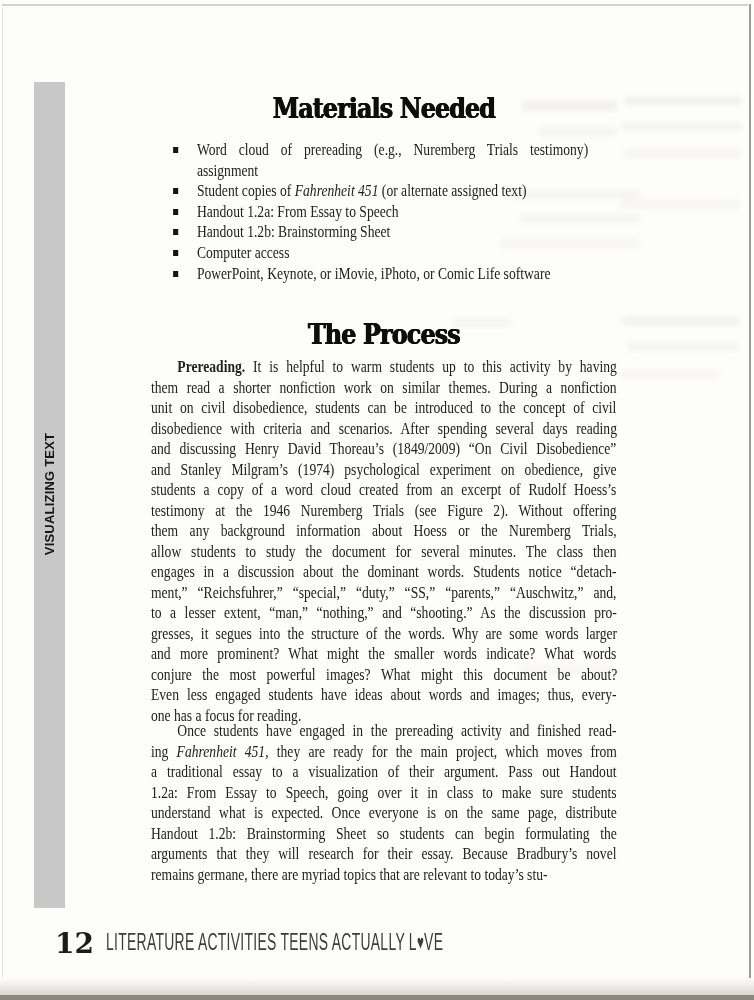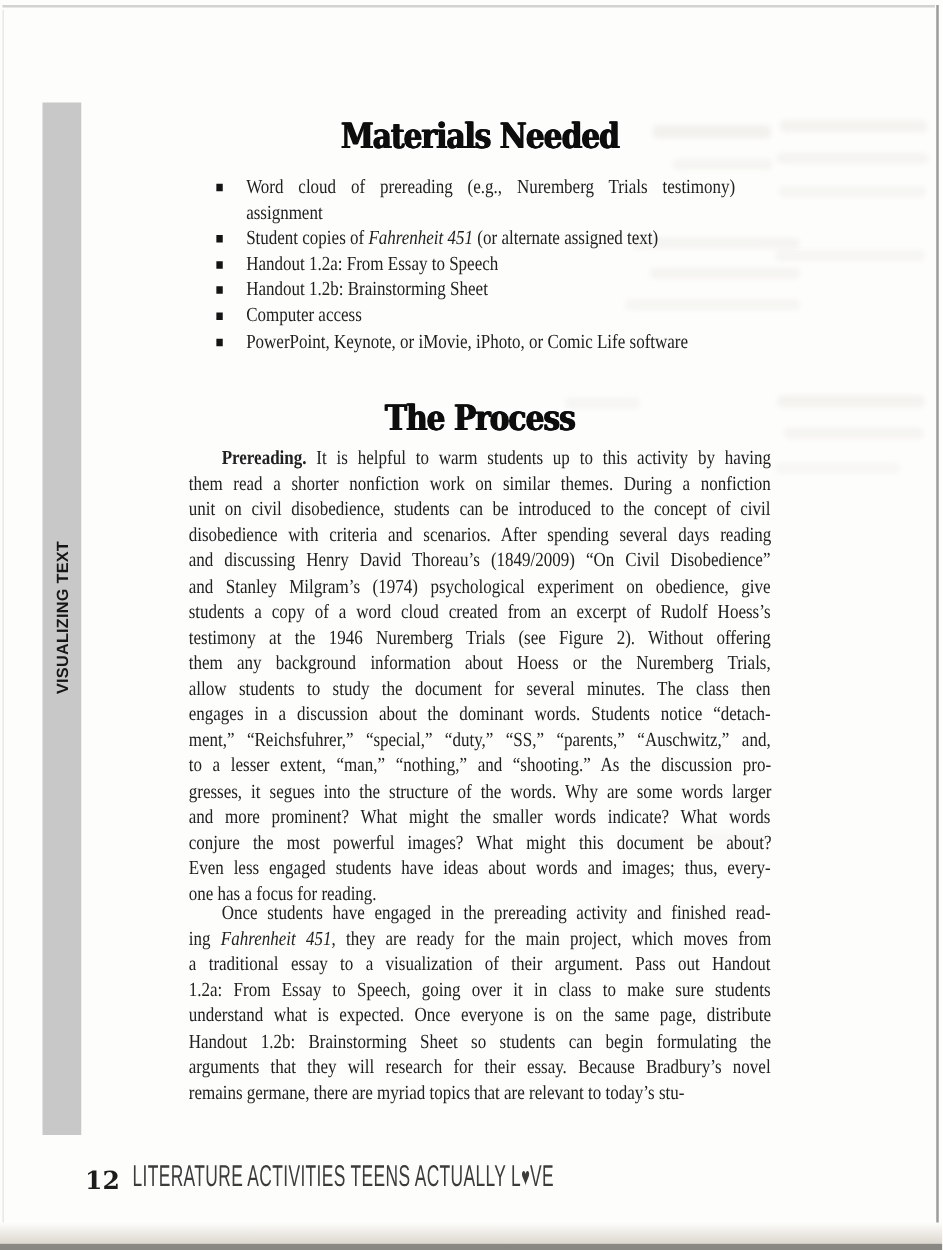--- a/index.html
+++ b/index.html
@@ -41,22 +41,22 @@
   .lw{display:inline-block;white-space:nowrap;}
   .para{position:absolute;left:0;width:100%;font-size:16px;}
   .para .tline{line-height:20.5px;}
   .para .tline:first-child{padding-left:31px;}
   .p1{top:357px;}
   .p2{top:721px;}
   .b{font-weight:bold;}
   .i{font-style:italic;}
 
   
-  .pagenum{position:absolute;left:68px;top:933px;font-family:"DejaVu Serif",serif;font-weight:bold;
-    font-size:20px;line-height:22px;color:#1c1c1c;}
+  .pagenum{position:absolute;left:55px;top:933px;font-family:"DejaVu Serif",serif;font-weight:bold;
+    font-size:28px;line-height:22px;color:#1c1c1c;}
   .booktitle{position:absolute;left:106px;top:929px;font-family:"Liberation Sans",sans-serif;
     font-size:24px;line-height:26px;letter-spacing:0.5px;color:#3c3c3c;white-space:nowrap;
     transform:scaleX(0.58);transform-origin:0 50%;}
   .heart{display:inline-block;font-size:20px;vertical-align:1px;}
 </style>
 </head>
 <body>
 
 <div class="stage">
 

